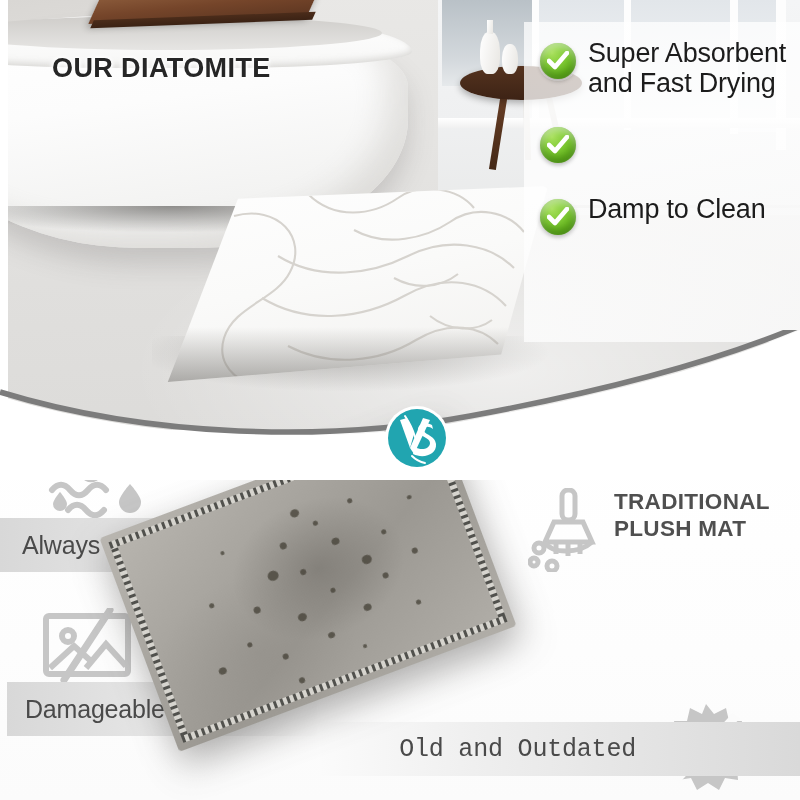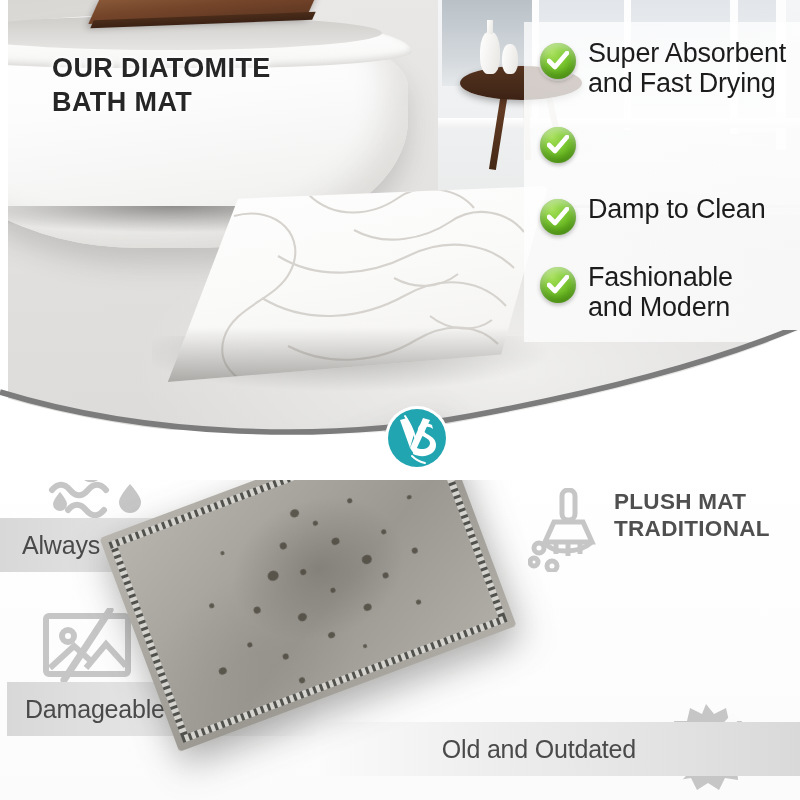--- a/index.html
+++ b/index.html
@@ -128,21 +128,21 @@
   .band-right { background:linear-gradient(270deg,#d9d9d9 0%,#e3e3e3 30%,#efefef 68%,#fbfbfb 100%); }
   .band-label { font-size:25px; color:#4a4a4a; letter-spacing:-.2px; white-space:nowrap; }
 
   .b-always { left:0px; top:88px; width:330px; height:54px; }
   .b-always .band-label { margin-left:22px; }
   .b-damage { left:0px; top:252px; width:310px; height:54px;margin-left:7px; }
   .b-damage .band-label { margin-left:18px; }
   .b-hard { left:450px; top:182px; width:350px; height:54px; justify-content:flex-end; }
   .b-hard .band-label { margin-right:56px; }
   .b-old { left:320px; top:292px; width:480px; height:54px; justify-content:flex-end; }
-  .b-old .band-label { margin-right:164px; }
+  .b-old .band-label { margin-right:164px;font-family:Liberation Mono, monospace; }
 
   
   #trad-title { position:absolute; left:614px; top:58px; z-index:6; }
   #trad-title .line { font-size:22.5px; font-weight:bold; color:#4f4f4f;
     letter-spacing:.3px; line-height:1.2; }
 
   .gray-icon { position:absolute; color:#c6c6c6; }
   .ic-water { left:38px; top:-12px; }
   .ic-broken { left:40px; top:178px; }
   .ic-broom { left:528px; top:58px; }
@@ -227,21 +227,20 @@
           <path d="M130,160 C172,182 222,176 258,154 C292,134 322,140 340,158"></path>
           <path d="M236,92 C258,104 282,102 300,88"></path>
           <path d="M272,130 C292,146 318,146 334,134"></path>
         </g>
       </svg>
       <div class="mat-edge"></div>
     </div>
 
     <div id="title-block">
       <div class="line">OUR DIATOMITE</div>
-      <div class="line">BATH MAT</div>
     </div>
 
     <div id="feature-panel">
 
       <div class="feature-row f1">
         <span class="check-badge">
           <svg width="22" height="20" viewBox="0 0 22 20">
               <path d="M2 10 L8 16 L20 2" fill="none" stroke="#fff" stroke-width="4.6" stroke-linecap="round" stroke-linejoin="round"></path>
             </svg>
         </span>
@@ -259,29 +258,20 @@
 
       <div class="feature-row f3">
         <span class="check-badge">
           <svg width="22" height="20" viewBox="0 0 22 20">
               <path d="M2 10 L8 16 L20 2" fill="none" stroke="#fff" stroke-width="4.6" stroke-linecap="round" stroke-linejoin="round"></path>
             </svg>
         </span>
         <span class="feature-text">Damp to Clean</span>
       </div>
 
-      <div class="feature-row f4">
-        <span class="check-badge">
-          <svg width="22" height="20" viewBox="0 0 22 20">
-              <path d="M2 10 L8 16 L20 2" fill="none" stroke="#fff" stroke-width="4.6" stroke-linecap="round" stroke-linejoin="round"></path>
-            </svg>
-        </span>
-        <span class="feature-text">Fashionable
-and Modern</span>
-      </div>
 
     </div>
   </div>
 
   <div id="bottom-section">
 
     <span class="gray-icon ic-water">
       <svg width="108" height="100" viewBox="0 0 108 100" fill="currentColor">
         <path d="M32 20c0 0-12 13-12 20a12 12 0 0 0 24 0c0-7-12-20-12-20z"></path>
         <path d="M58 8c0 0-17 19-17 29a17 17 0 0 0 34 0c0-10-17-29-17-29z"></path>
@@ -334,22 +324,22 @@
       <span class="band-label">Always Damp</span>
     </div>
     <div class="band band-left b-damage">
       <span class="band-label">Damageable</span>
     </div>
     <div class="band band-right b-old">
       <span class="band-label">Old and Outdated</span>
     </div>
 
     <div id="trad-title">
+      <div class="line">TRADITIONAL</div>
       <div class="line">PLUSH MAT</div>
-      <div class="line">TRADITIONAL</div>
     </div>
 
     <div id="dirty-mat">
       <div class="dm-body">
         <span class="dm-speck" style="left:52%;top:18%;width:9px;height:8px;"></span>
         <span class="dm-speck" style="left:46%;top:30%;width:7px;height:7px;"></span>
         <span class="dm-speck" style="left:57%;top:26%;width:5px;height:5px;"></span>
         <span class="dm-speck" style="left:40%;top:40%;width:11px;height:10px;"></span>
         <span class="dm-speck" style="left:49%;top:44%;width:6px;height:6px;"></span>
         <span class="dm-speck" style="left:60%;top:36%;width:8px;height:7px;"></span>

